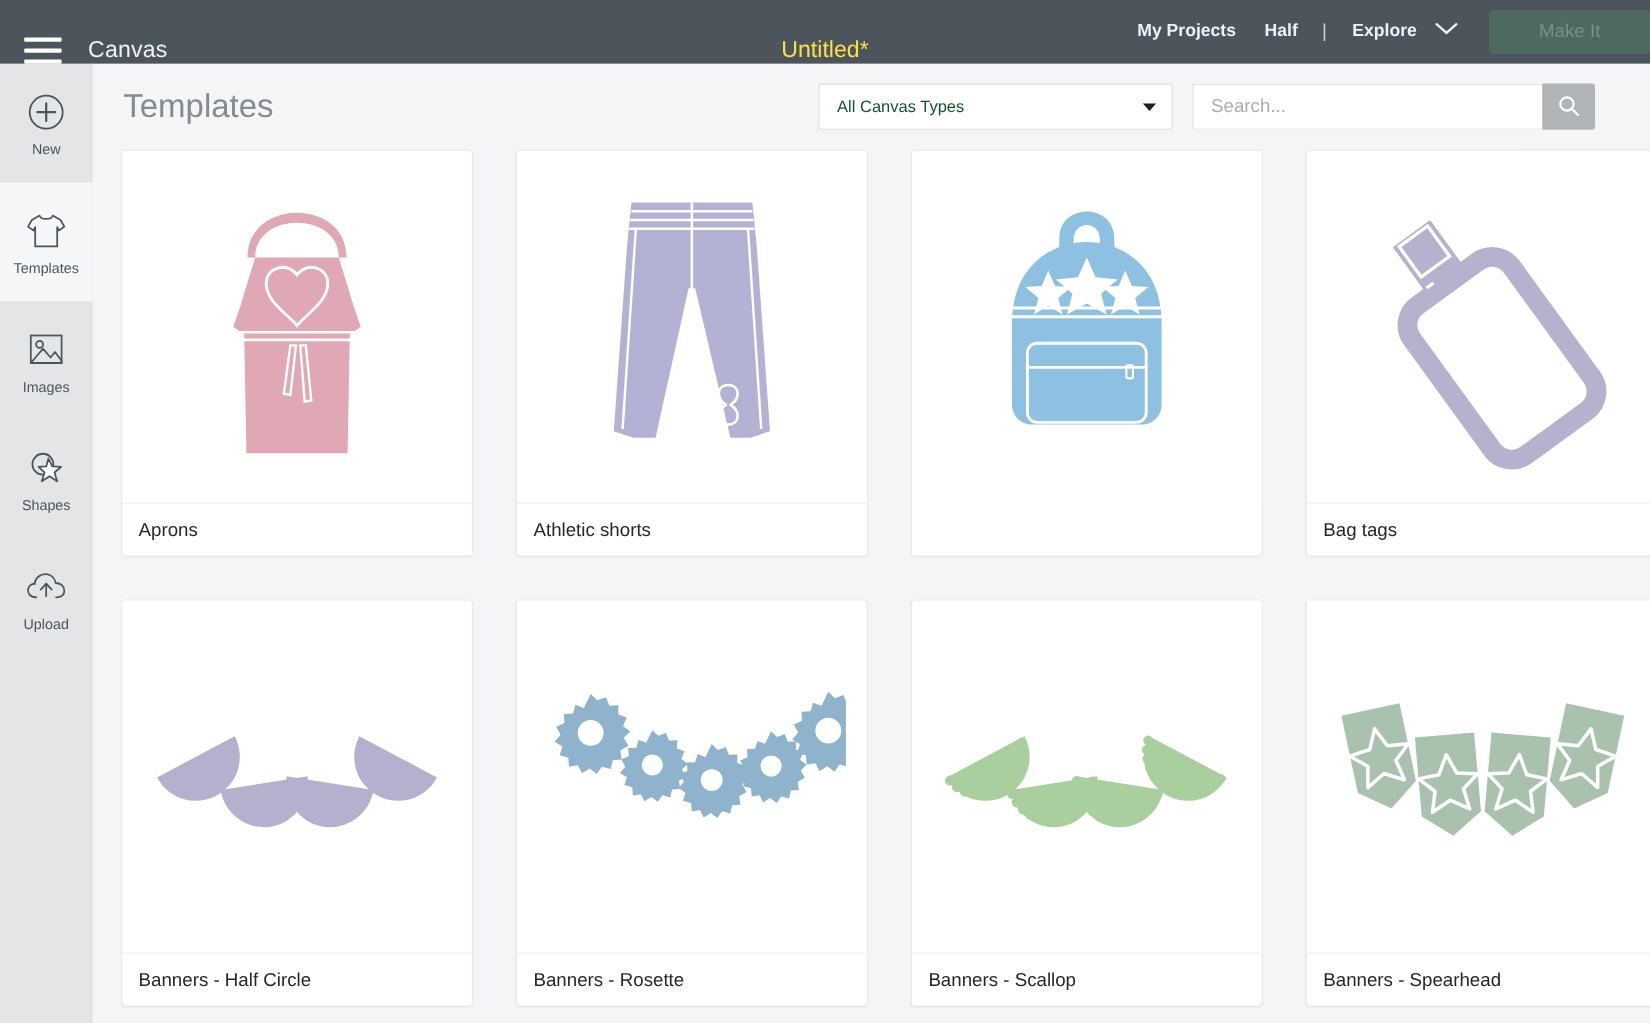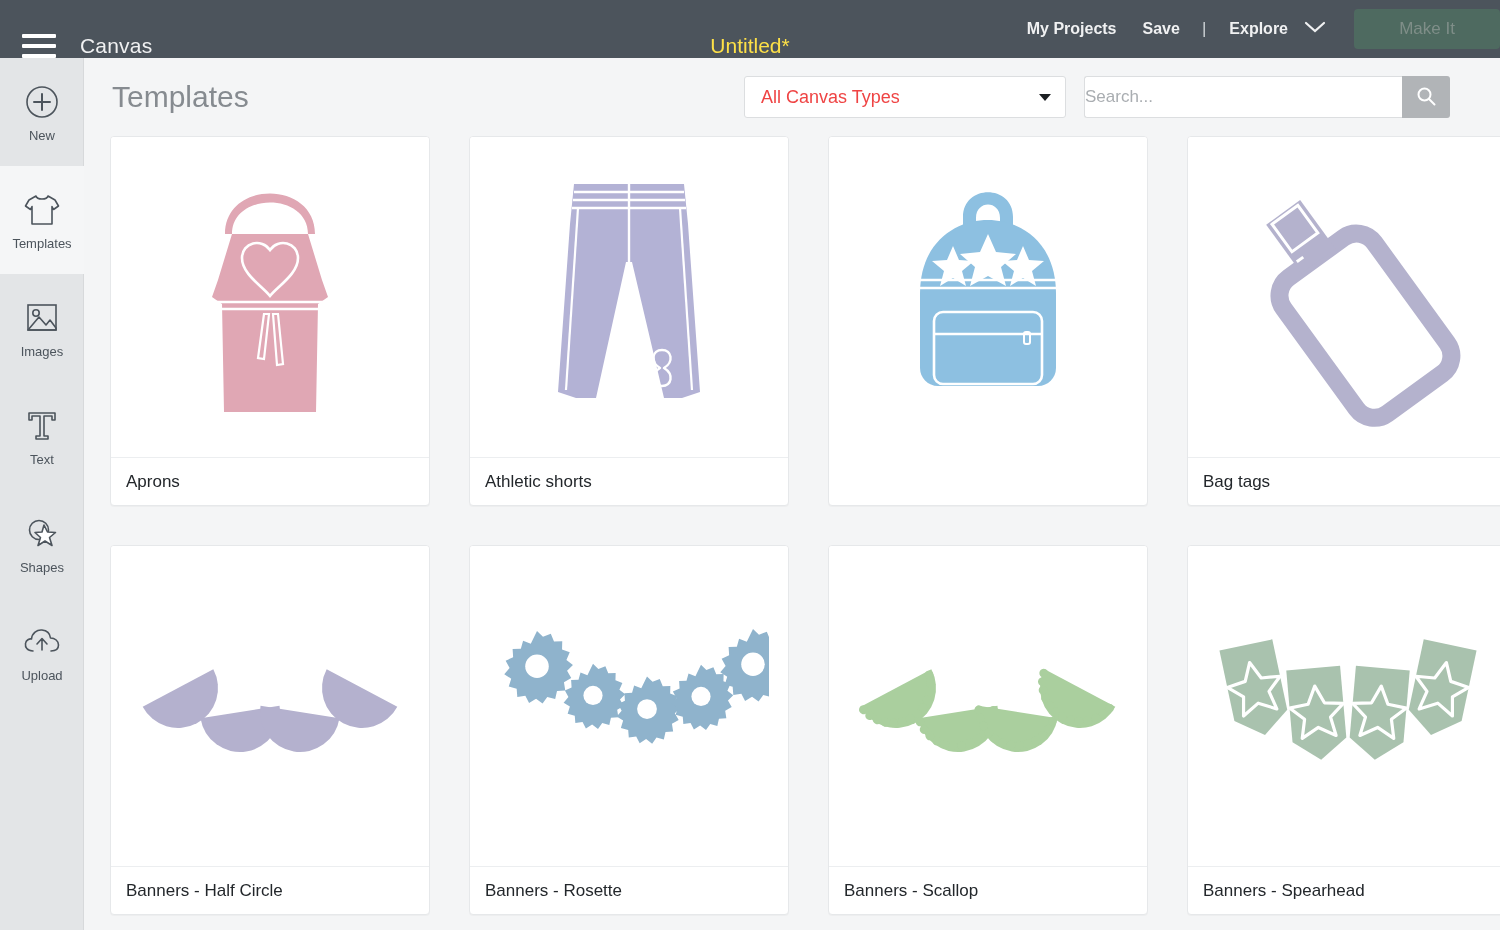--- a/index.html
+++ b/index.html
@@ -78,33 +78,33 @@
     padding: 0 50px 0 28px; position: relative;
   }
   .page-title { font-size: 30px; color: #868b90; font-weight: normal; }
 
   .toolbar-right { margin-left: auto; display: flex; align-items: center; }
   .select-wrap {
     position: relative; width: 322px; height: 42px;
     background: #fff; border: 1px solid #dcdee0; border-radius: 3px;
     display: flex; align-items: center; cursor: pointer;
   }
-  .select-wrap .sel-val { font-size: 18px; color: #ef4444; padding-left: 16px; }
+  .select-wrap .sel-val { font-size: 15px; color: #14532d; padding-left: 16px; }
   .caret {
     position: absolute; right: 14px; top: 50%; margin-top: -3px;
     width: 0; height: 0;
     border-left: 6px solid transparent; border-right: 6px solid transparent;
     border-top: 7px solid #1c1f22;
   }
   .search-group { display: flex; margin-left: 18px; }
   .search-input {
     width: 318px; height: 42px;
     background: #fff; border: 1px solid #dcdee0; border-right: none;
     border-radius: 3px 0 0 3px;
-    font-size: 17px; color: #737373; padding-left: 0;
+    font-size: 17px; color: #737373; padding-left: 16px;
     font-family: "Liberation Sans", sans-serif; outline: none;
   }
   .search-input::placeholder { color: #a9adb1; }
   .search-btn {
     width: 48px; height: 42px; background: #b1b4b7;
     border: none; border-radius: 0 3px 3px 0;
     display: flex; align-items: center; justify-content: center; cursor: pointer;
   }
 
   
@@ -137,21 +137,21 @@
   <div class="hamburger">
     <span></span>
       <span></span>
       <span></span>
   </div>
   <div class="app-name">Canvas</div>
   <div class="doc-title">Untitled*</div>
 
   <div class="topbar-right">
     <div class="tb-link">My Projects</div>
-    <div class="tb-link">Save</div>
+    <div class="tb-link">Half</div>
     <div class="tb-sep">|</div>
     <div class="tb-explore">
       <span class="lbl">Explore</span>
       <span class="chev">
         <svg width="22" height="13" viewBox="0 0 22 13">
             <path d="M2 2 L11 10 L20 2" stroke="#f0f1f2" stroke-width="2.2" fill="none" stroke-linecap="round"></path>
           </svg>
       </span>
     </div>
     <div class="makeit">Make It</div>
@@ -184,28 +184,20 @@
     <div class="ico">
       <svg width="36" height="32" viewBox="0 0 36 32">
         <rect x="4" y="3" width="28" height="25" fill="none" stroke="#4c545c" stroke-width="1.6"></rect>
         <circle cx="12" cy="11" r="3.2" fill="none" stroke="#4c545c" stroke-width="1.6"></circle>
         <path d="M4 28 L15 15 L22 23 L26 18 L32 26 V28 Z" fill="none" stroke="#4c545c" stroke-width="1.6" stroke-linejoin="round"></path>
       </svg>
     </div>
     <div class="lbl">Images</div>
   </div>
 
-  <div class="side-item">
-    <div class="ico">
-      <svg width="34" height="34" viewBox="0 0 34 34">
-        <path d="M4 4 H30 V11 H27 V7 H19 V27 H23 V30 H11 V27 H15 V7 H7 V11 H4 Z" fill="none" stroke="#4c545c" stroke-width="1.6" stroke-linejoin="round"></path>
-      </svg>
-    </div>
-    <div class="lbl">Text</div>
-  </div>
 
   <div class="side-item">
     <div class="ico">
       <svg width="36" height="34" viewBox="0 0 36 34">
         <circle cx="15" cy="13" r="9.5" fill="none" stroke="#4c545c" stroke-width="1.6"></circle>
         <path d="M20 8 L23.5 15 L31.5 15.5 L25.5 20.5 L28 28.5 L21 24 L14 28.5 L16.5 20.5 L11 15.5 L18 15 Z" fill="#fff" stroke="#4c545c" stroke-width="1.6" stroke-linejoin="round"></path>
       </svg>
     </div>
     <div class="lbl">Shapes</div>
   </div>

